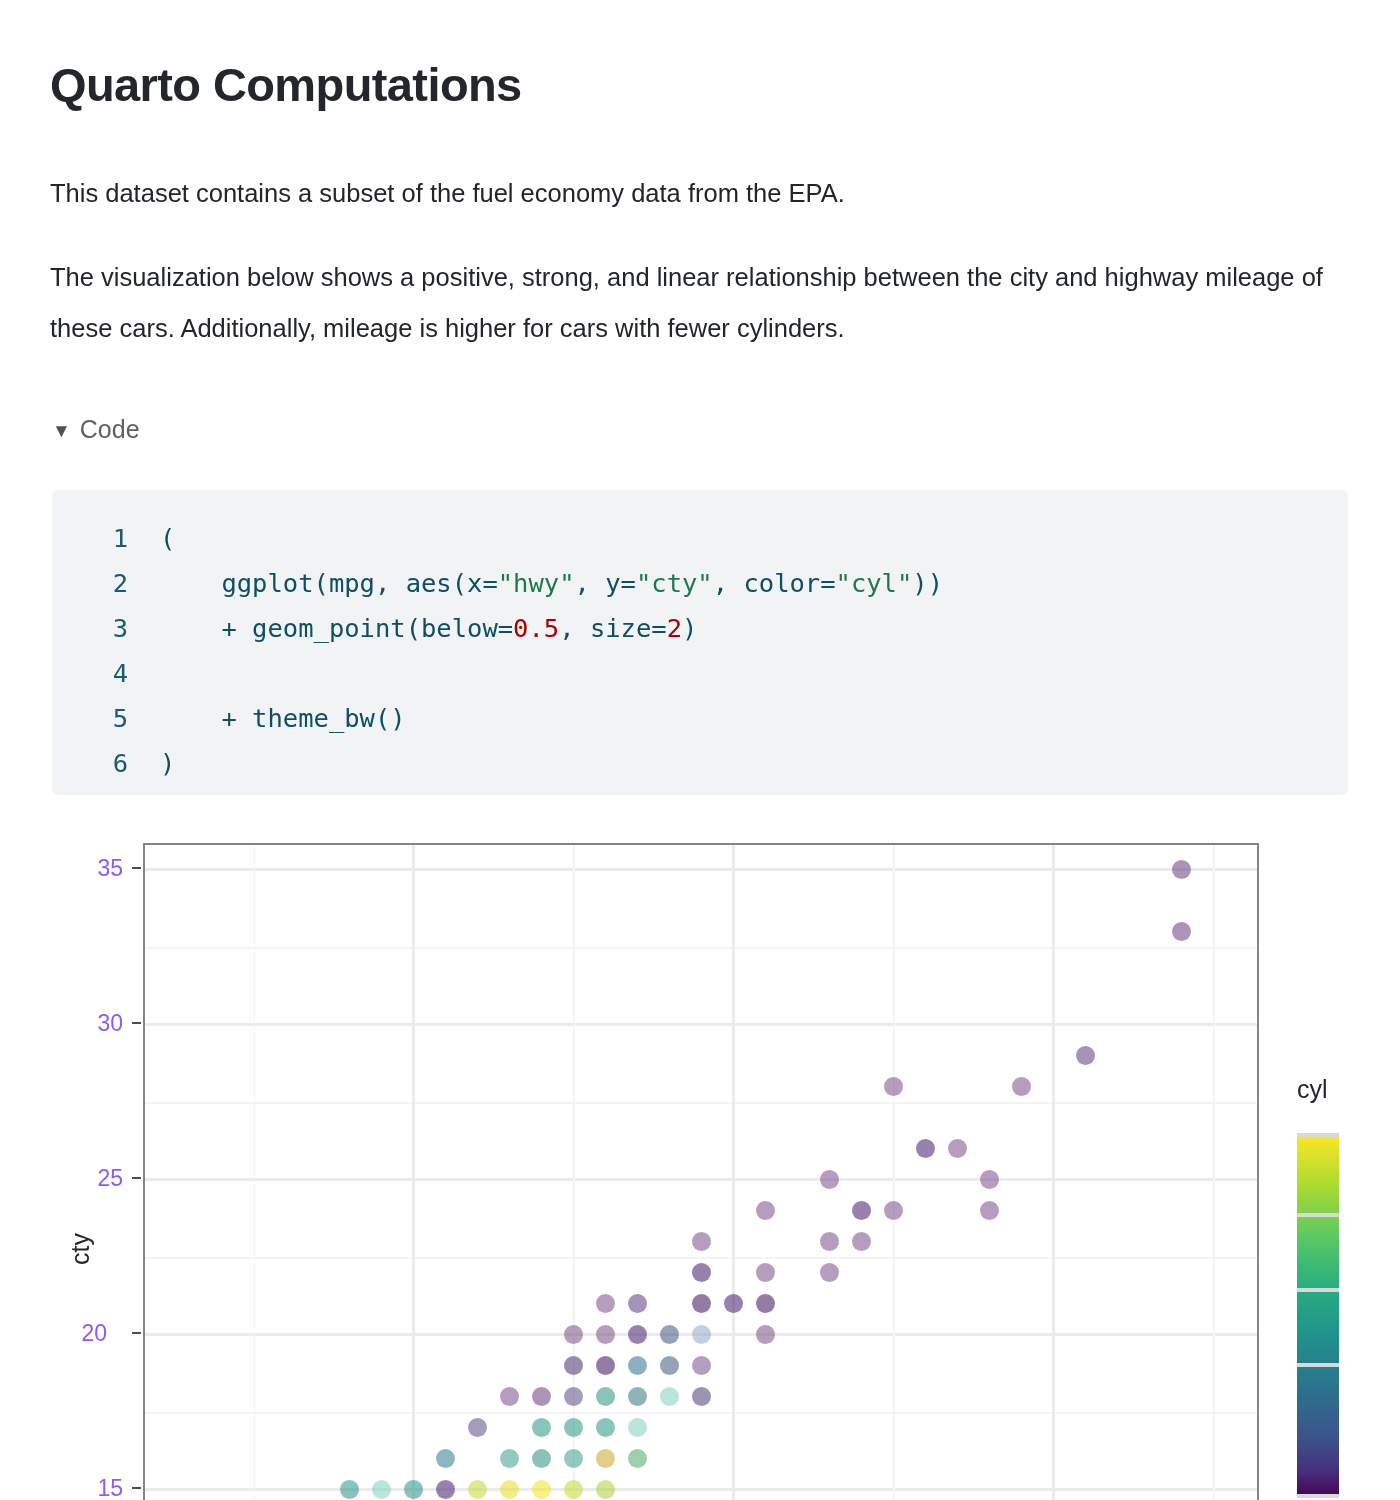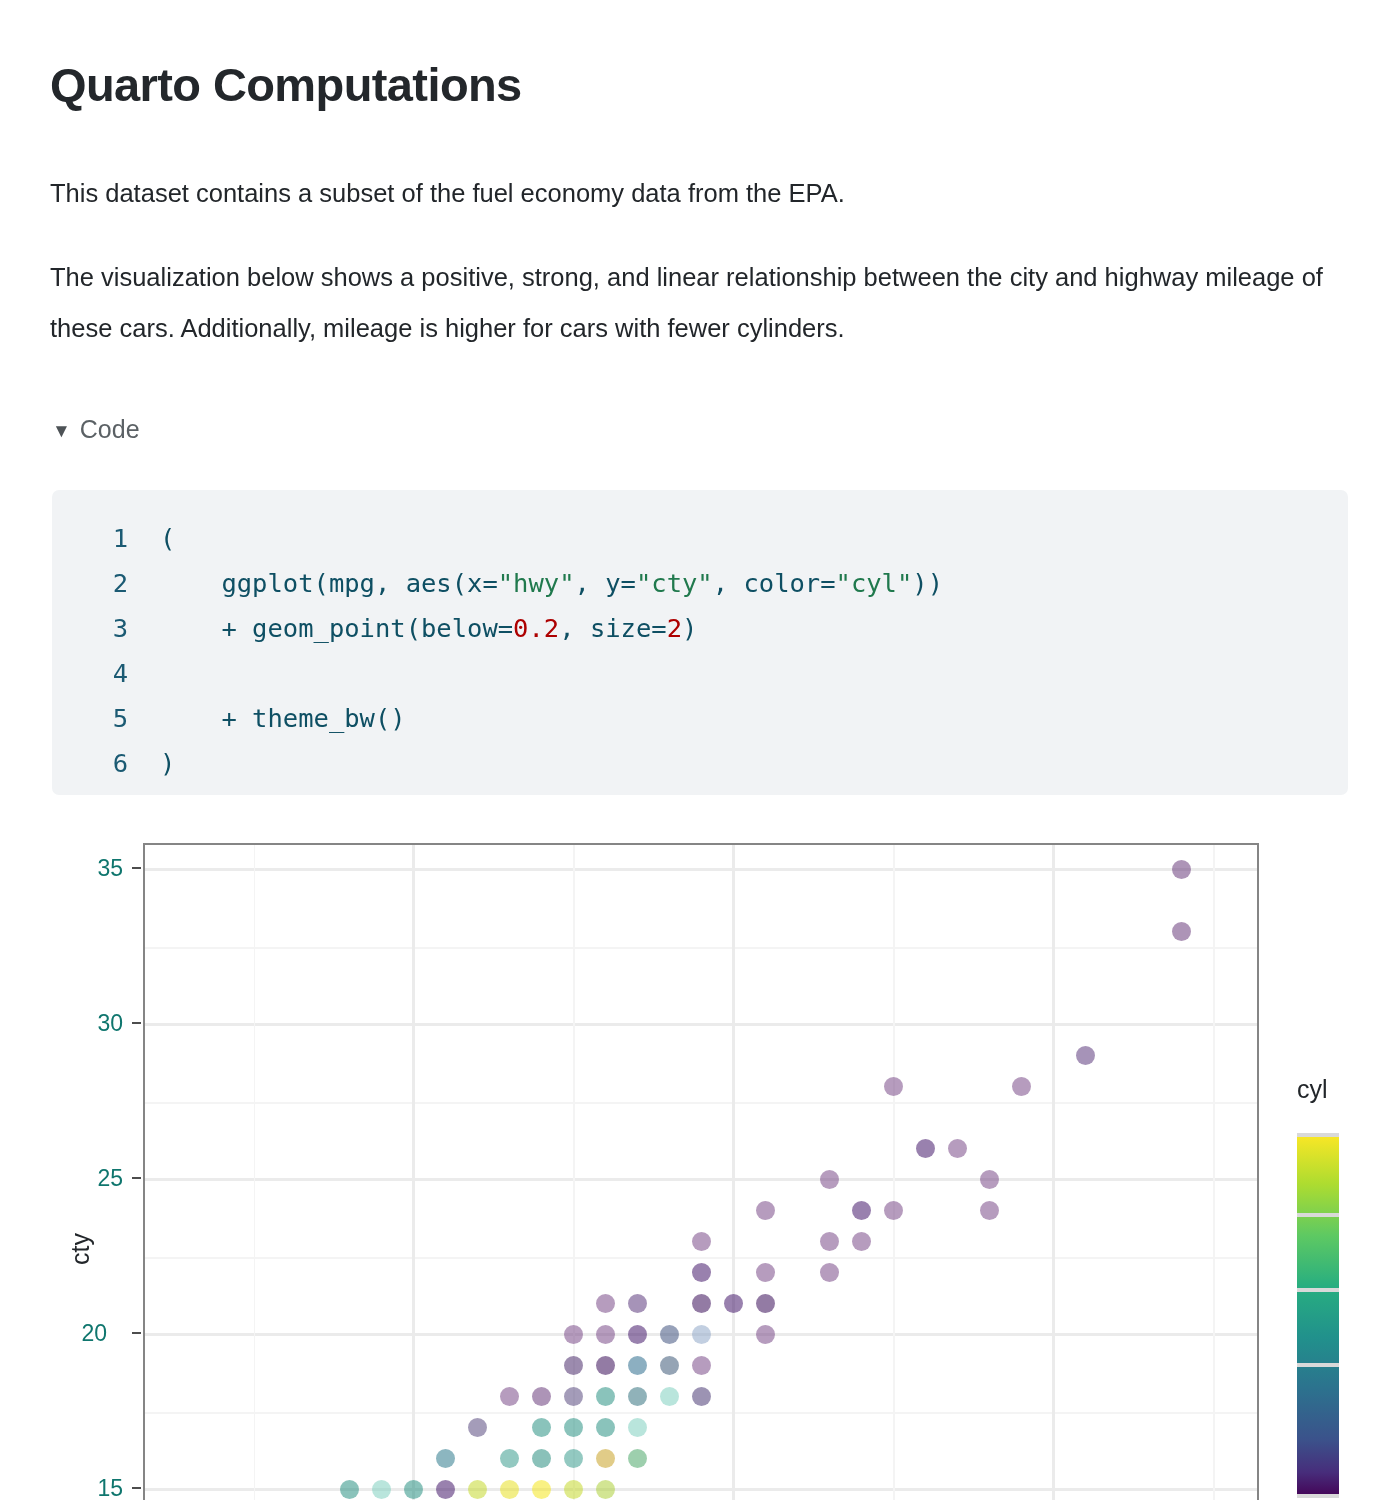--- a/index.html
+++ b/index.html
@@ -63,21 +63,21 @@
   .gl-major-h{height:3px;background:#ebebeb;}
   .gl-minor-h{height:1.5px;background:#f4f4f4;}
   .gl-major-v,.gl-minor-v{position:absolute;top:0;height:100%;}
   .gl-major-v{width:3px;background:#ebebeb;}
   .gl-minor-v{width:1.5px;background:#f4f4f4;}
 
   .pt{position:absolute;border-radius:50%;width:19px;height:19px;
       margin-left:-9.5px;margin-top:-9.5px;opacity:.55;}
 
   .ytick-lab{
-    position:absolute;right:0;font-size:23px;color:#0f766e;
+    position:absolute;right:0;font-size:23px;color:#8b5cf6;
     text-align:right;transform:translateY(-50%);
   }
   .ytick-mark{position:absolute;width:9px;height:2.5px;background:#4d4d4d;}
   .ylab{
     position:absolute;left:66px;top:445px;font-size:25px;color:#22262a;
     transform:rotate(-90deg);transform-origin:left top;white-space:nowrap;
   }
 
   
   .legend{position:absolute;left:1290px;top:255px;width:110px;}
@@ -104,21 +104,21 @@
 
   <div class="code-toggle">
     <span class="tri">▼</span>
     <span>Code</span>
   </div>
 
   <div class="code-wrap">
     <div id="code-lines">
         <div class="code-line"><span class="ln">1</span><span class="lcode"><span class="tok-op">(</span></span></div>
         <div class="code-line"><span class="ln">2</span><span class="lcode"><span class="tok-fn">    ggplot(mpg, aes(x=</span><span class="tok-str">"hwy"</span><span class="tok-fn">, y=</span><span class="tok-str">"cty"</span><span class="tok-fn">, color=</span><span class="tok-str">"cyl"</span><span class="tok-fn">))</span></span></div>
-        <div class="code-line"><span class="ln">3</span><span class="lcode"><span class="tok-fn">    + geom_point(below=</span><span class="tok-num">0.2</span><span class="tok-fn">, size=</span><span class="tok-num">2</span><span class="tok-fn">)</span></span></div>
+        <div class="code-line"><span class="ln">3</span><span class="lcode"><span class="tok-fn">    + geom_point(below=</span><span class="tok-num">0.5</span><span class="tok-fn">, size=</span><span class="tok-num">2</span><span class="tok-fn">)</span></span></div>
         <div class="code-line"><span class="ln">4</span></div>
         <div class="code-line"><span class="ln">5</span><span class="lcode"><span class="tok-fn">    + theme_bw()</span></span></div>
         <div class="code-line"><span class="ln">6</span><span class="lcode"><span class="tok-op">)</span></span></div>
       </div>
   </div>
 
   <div class="plot">
     <div class="panel" id="panel">
         <div class="gl-major-h" style="top: 23.2887px;"></div>
         <div class="gl-major-h" style="top: 178.218px;"></div>

